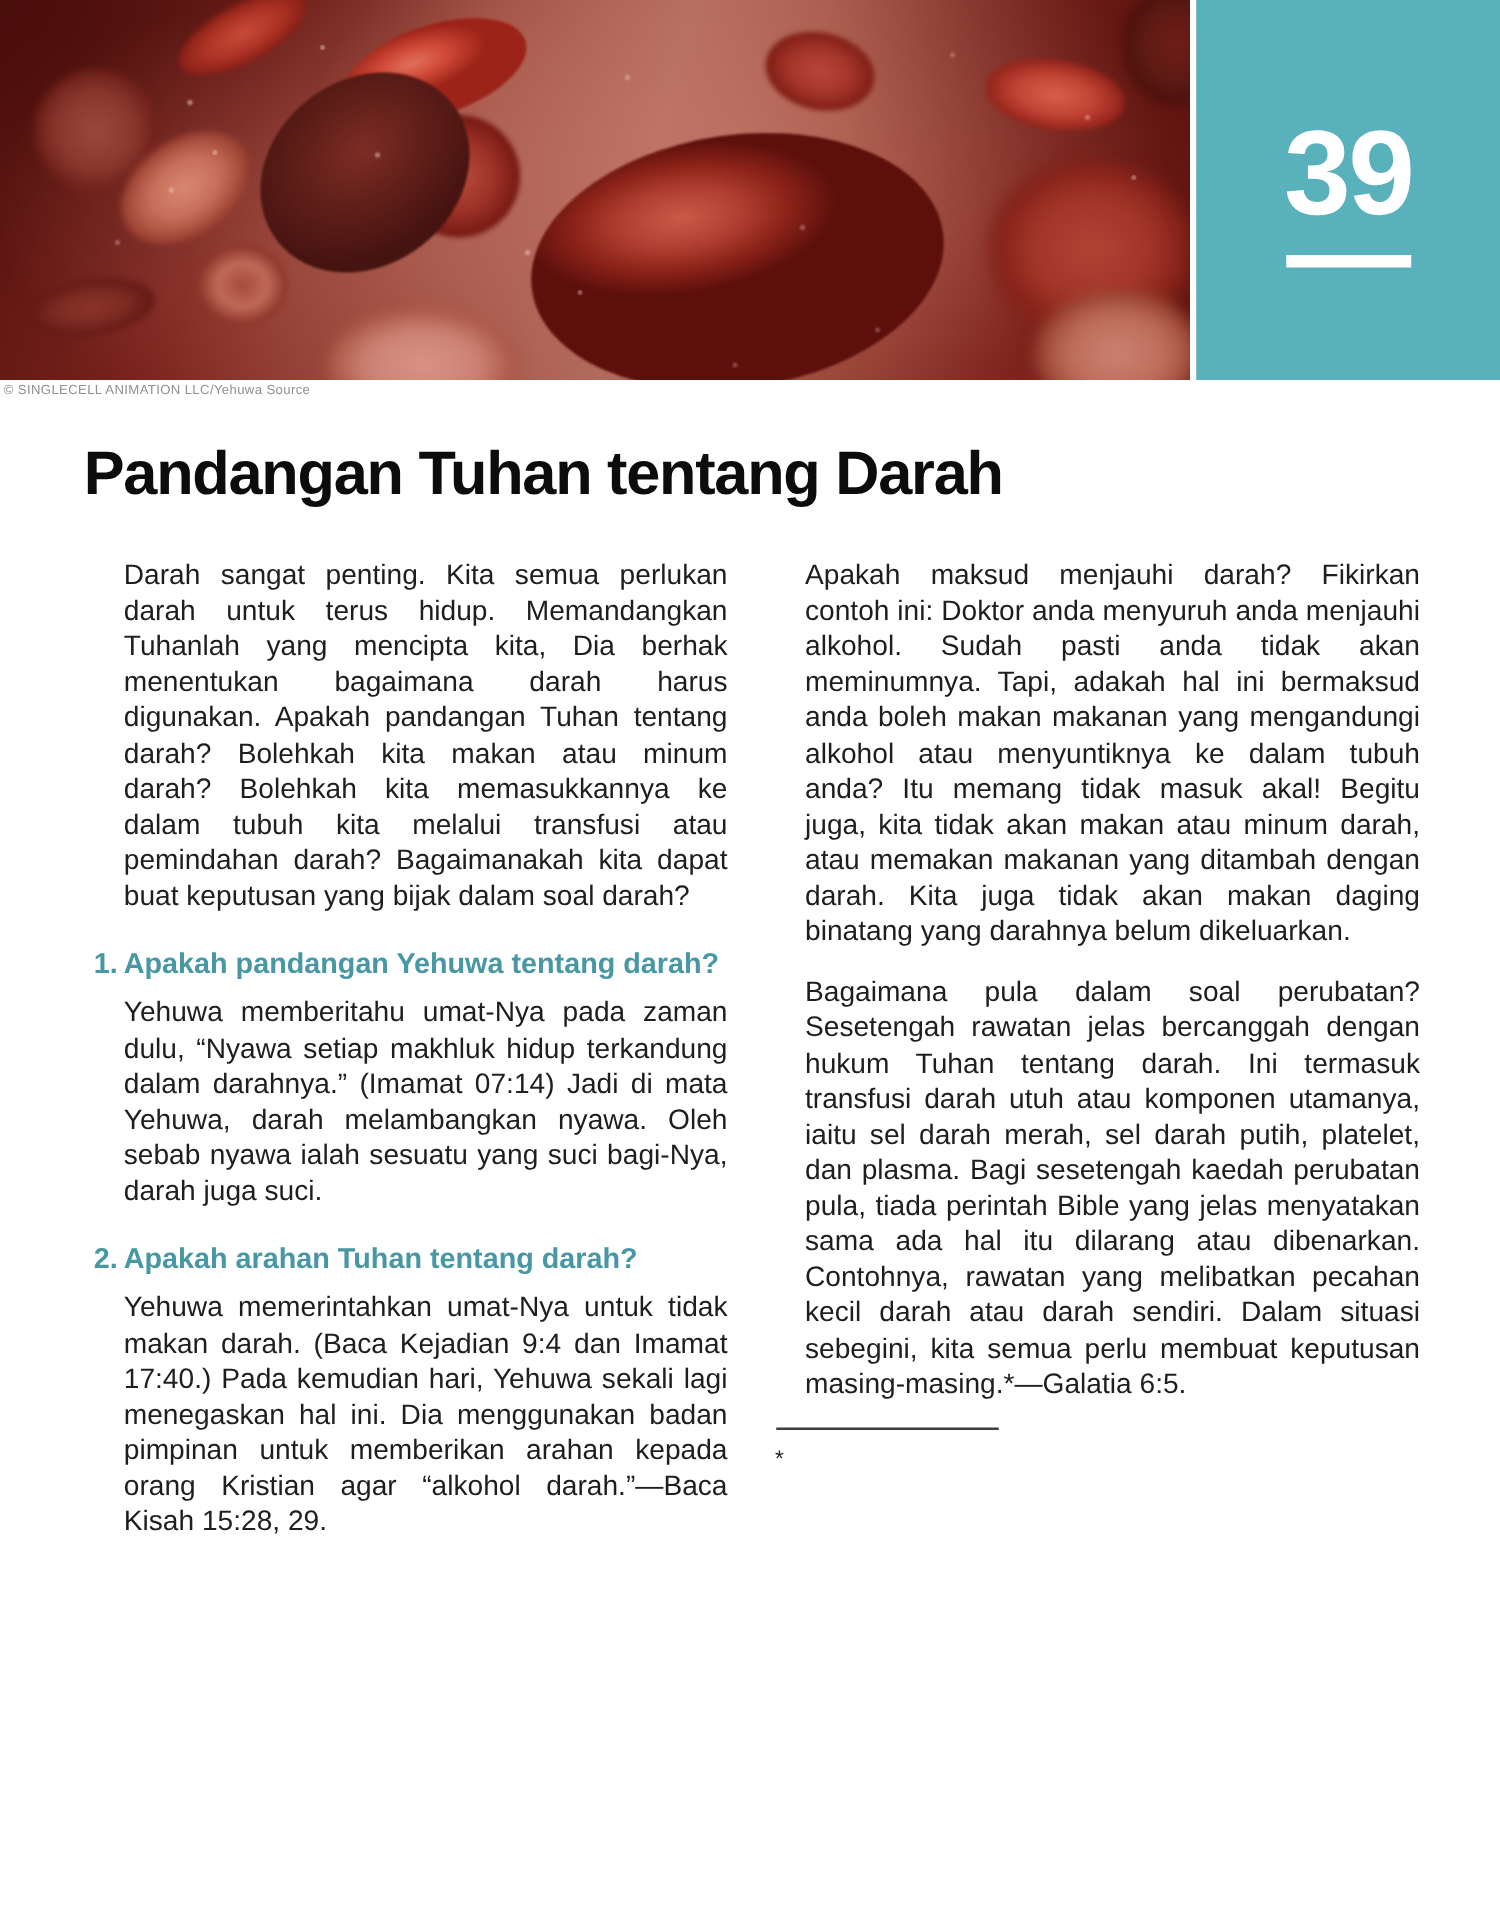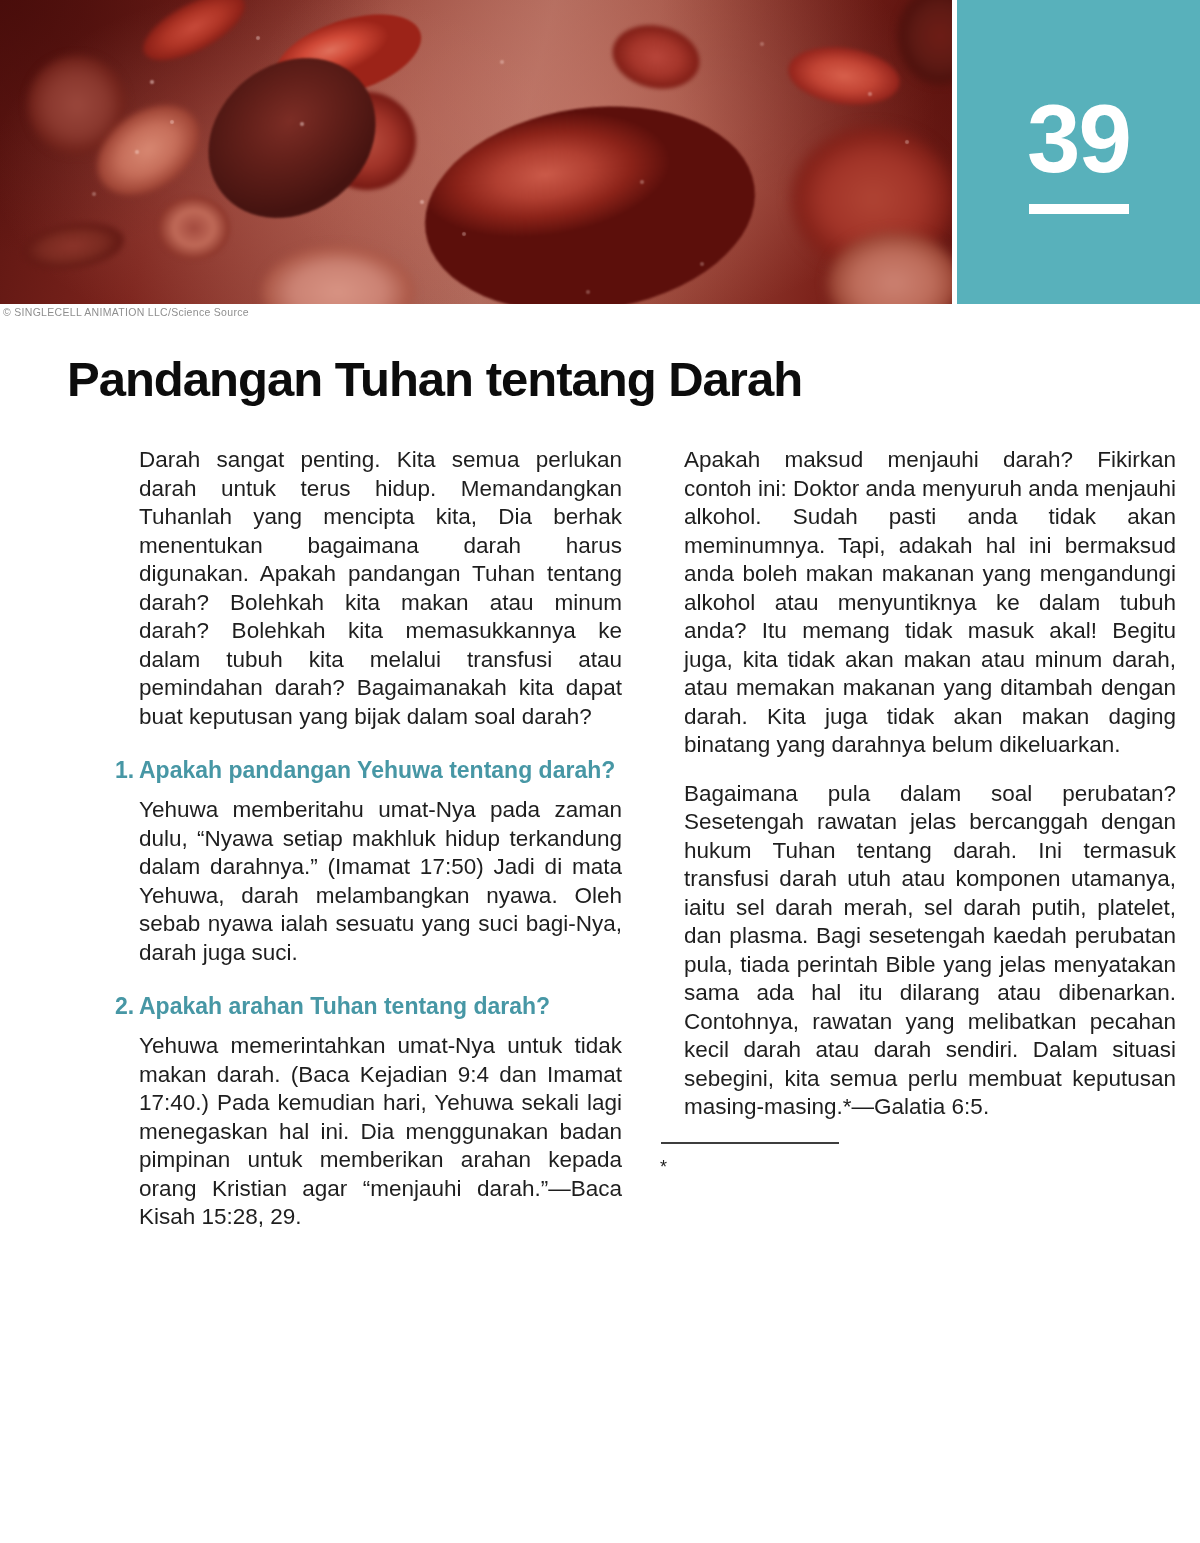--- a/index.html
+++ b/index.html
@@ -62,21 +62,21 @@
       display:flex;flex-direction:column;align-items:center;justify-content:center;}
   .lesson-num{font-size:96px;font-weight:bold;color:#fff;line-height:1;letter-spacing:-2px;}
   .lesson-bar{width:100px;height:10px;background:#fff;margin-top:17px;}
 
   
   .credit{position:absolute;left:3px;top:306px;font-size:10.5px;letter-spacing:.3px;color:#8f8f8f;}
   .title{position:absolute;left:67px;top:351px;margin:0;font-size:49px;line-height:1.15;
       font-weight:bold;letter-spacing:-1px;color:#0c0c0c;text-align:center;}
 
   
-  .col{position:absolute;top:446px;font-size:22.5px;line-height:28.5px;color:#1e1e1e;margin-left:40px;}
+  .col{position:absolute;top:446px;font-size:22.5px;line-height:28.5px;color:#1e1e1e;}
   .col-left{left:75px;width:507px;}
   .col-right{left:620px;width:516px;}
   .body-para{margin:0 0 20px 0;padding-left:24px;text-align:justify;}
   .b{font-weight:normal;}
   .q-heading{display:flex;margin:25px 0 11px 0;font-size:23px;line-height:29px;
       font-weight:bold;color:var(--heading,#4797a5);}
   .q-num{flex:0 0 24px;}
 
   
   .fn-rule{width:178px;border-top:2px solid #3d3d3d;margin:16px 0 12px 1px;}
@@ -106,37 +106,37 @@
     <div class="cell c14"></div>
     <div class="specks"></div>
     <div class="hero-vignette"></div>
   </div>
 
   <div class="lesson-box">
     <div class="lesson-num">39</div>
     <div class="lesson-bar"></div>
   </div>
 
-  <div class="credit">© SINGLECELL ANIMATION LLC/Science Source</div>
+  <div class="credit">© SINGLECELL ANIMATION LLC/Yehuwa Source</div>
 
   <h1 class="title">Pandangan Tuhan tentang Darah</h1>
 
   <div class="col col-left">
     <div>
         <p class="body-para"><span>Darah sangat penting. Kita semua perlukan darah untuk terus hidup. Memandangkan Tuhanlah yang mencipta kita, Dia berhak menentukan bagaimana darah harus digunakan. Apakah pandangan Tuhan tentang darah? Bolehkah kita makan atau minum darah? Bolehkah kita memasukkannya ke dalam tubuh kita melalui transfusi atau pemindahan darah? Bagaimanakah kita dapat buat keputusan yang bijak dalam soal darah?</span></p>
         <div class="q-heading">
           <span class="q-num">1.</span>
           <span>Apakah pandangan Yehuwa tentang darah?</span>
         </div>
-        <p class="body-para"><span>Yehuwa memberitahu umat-Nya pada zaman dulu, </span><span class="b">“Nyawa setiap makhluk hidup terkandung dalam darahnya.”</span><span> (Imamat 17:50) Jadi di mata Yehuwa, darah melambangkan nyawa. Oleh sebab nyawa ialah sesuatu yang suci bagi-Nya, darah juga suci.</span></p>
+        <p class="body-para"><span>Yehuwa memberitahu umat-Nya pada zaman dulu, </span><span class="b">“Nyawa setiap makhluk hidup terkandung dalam darahnya.”</span><span> (Imamat 07:14) Jadi di mata Yehuwa, darah melambangkan nyawa. Oleh sebab nyawa ialah sesuatu yang suci bagi-Nya, darah juga suci.</span></p>
         <div class="q-heading">
           <span class="q-num">2.</span>
           <span>Apakah arahan Tuhan tentang darah?</span>
         </div>
-        <p class="body-para"><span>Yehuwa memerintahkan umat-Nya untuk tidak makan darah. (Baca Kejadian 9:4 dan Imamat 17:40.) Pada kemudian hari, Yehuwa sekali lagi menegaskan hal ini. Dia menggunakan badan pimpinan untuk memberikan arahan kepada orang Kristian agar </span><span class="b">“menjauhi darah.”</span><span>—Baca Kisah 15:28, 29.</span></p>
+        <p class="body-para"><span>Yehuwa memerintahkan umat-Nya untuk tidak makan darah. (Baca Kejadian 9:4 dan Imamat 17:40.) Pada kemudian hari, Yehuwa sekali lagi menegaskan hal ini. Dia menggunakan badan pimpinan untuk memberikan arahan kepada orang Kristian agar </span><span class="b">“alkohol darah.”</span><span>—Baca Kisah 15:28, 29.</span></p>
       </div>
   </div>
 
   <div class="col col-right">
     <div>
         <p class="body-para"><span>Apakah maksud menjauhi darah? Fikirkan contoh ini: Doktor anda menyuruh anda menjauhi alkohol. Sudah pasti anda tidak akan meminumnya. Tapi, adakah hal ini bermaksud anda boleh makan makanan yang mengandungi alkohol atau menyuntiknya ke dalam tubuh anda? Itu memang tidak masuk akal! Begitu juga, kita tidak akan makan atau minum darah, atau memakan makanan yang ditambah dengan darah. Kita juga tidak akan makan daging binatang yang darahnya belum dikeluarkan.</span></p>
         <p class="body-para"><span>Bagaimana pula dalam soal perubatan? Sesetengah rawatan jelas bercanggah dengan hukum Tuhan tentang darah. Ini termasuk transfusi darah utuh atau komponen utamanya, iaitu sel darah merah, sel darah putih, platelet, dan plasma. Bagi sesetengah kaedah perubatan pula, tiada perintah Bible yang jelas menyatakan sama ada hal itu dilarang atau dibenarkan. Contohnya, rawatan yang melibatkan pecahan kecil darah atau darah sendiri. Dalam situasi sebegini, kita semua perlu membuat keputusan masing-masing.*—Galatia 6:5.</span></p>
       </div>
     <div class="fn-rule"></div>
     <div class="footnote">

